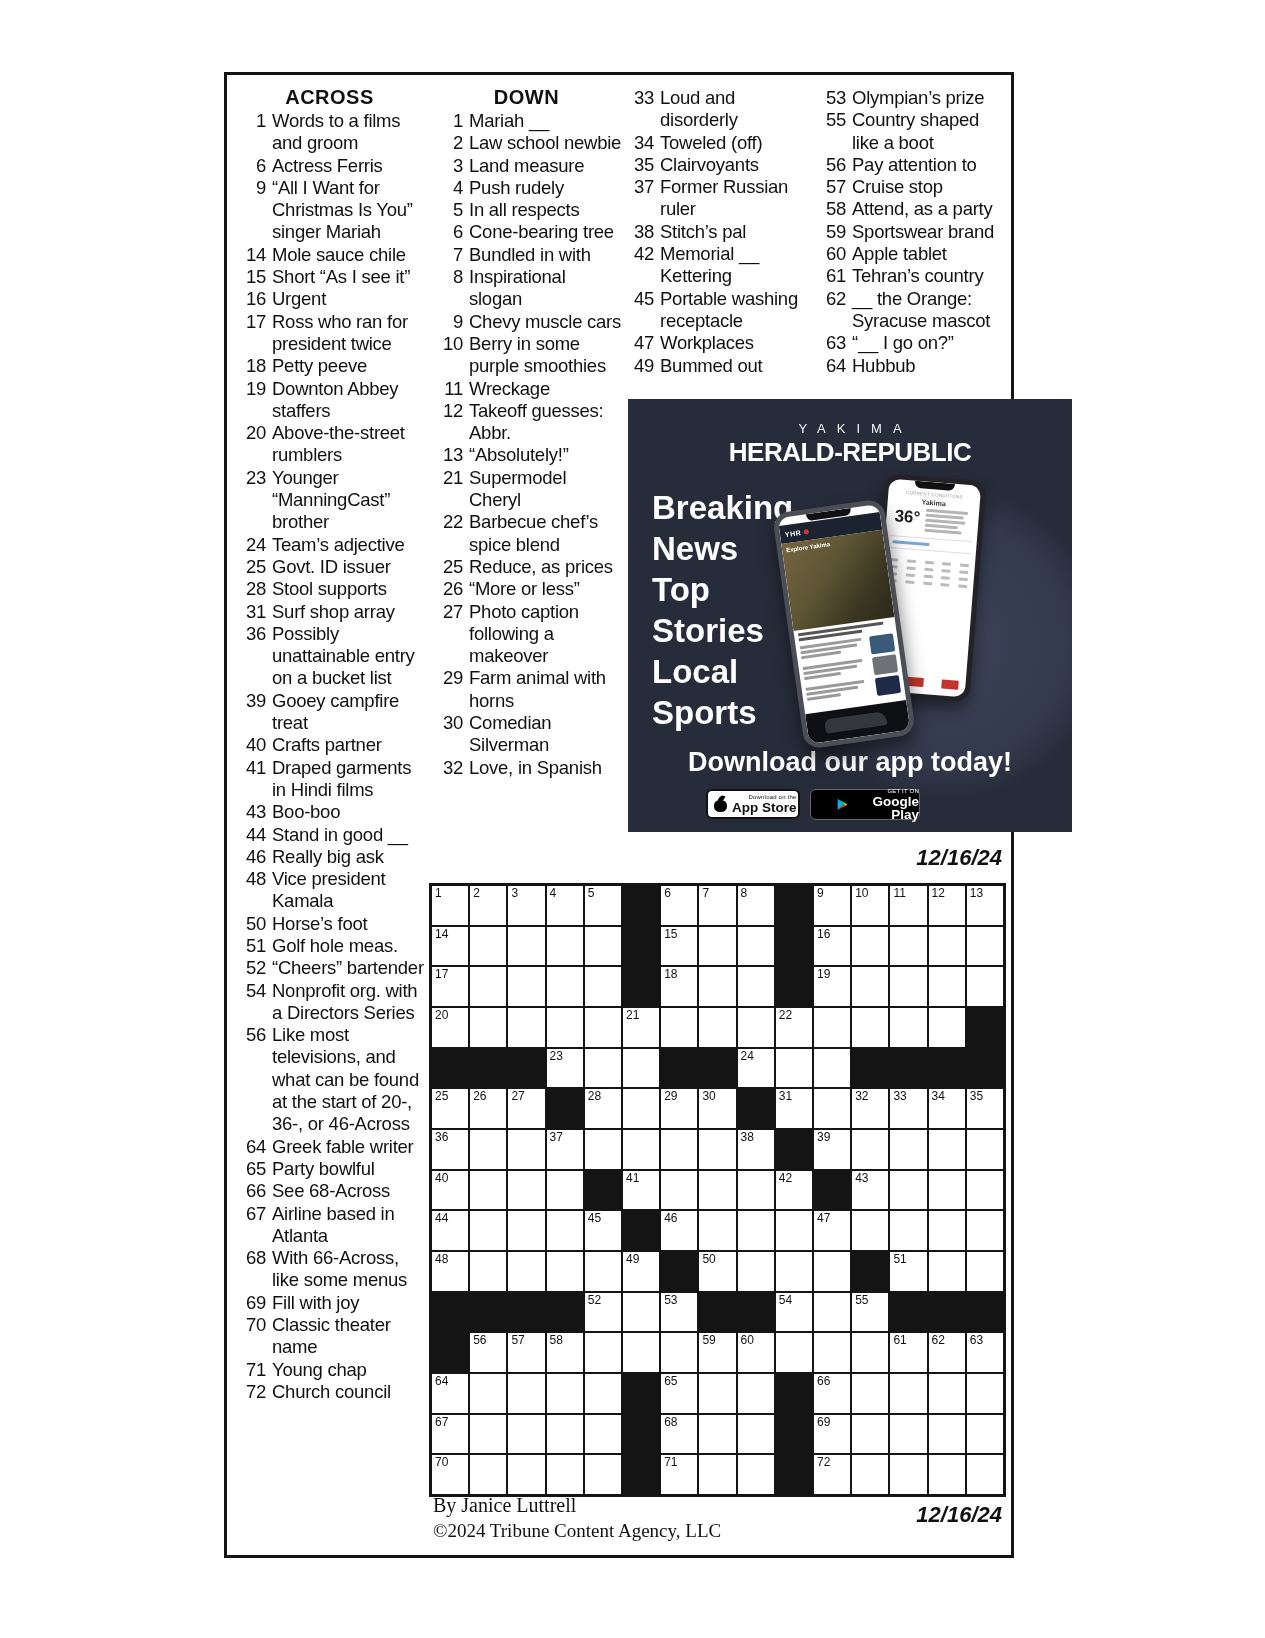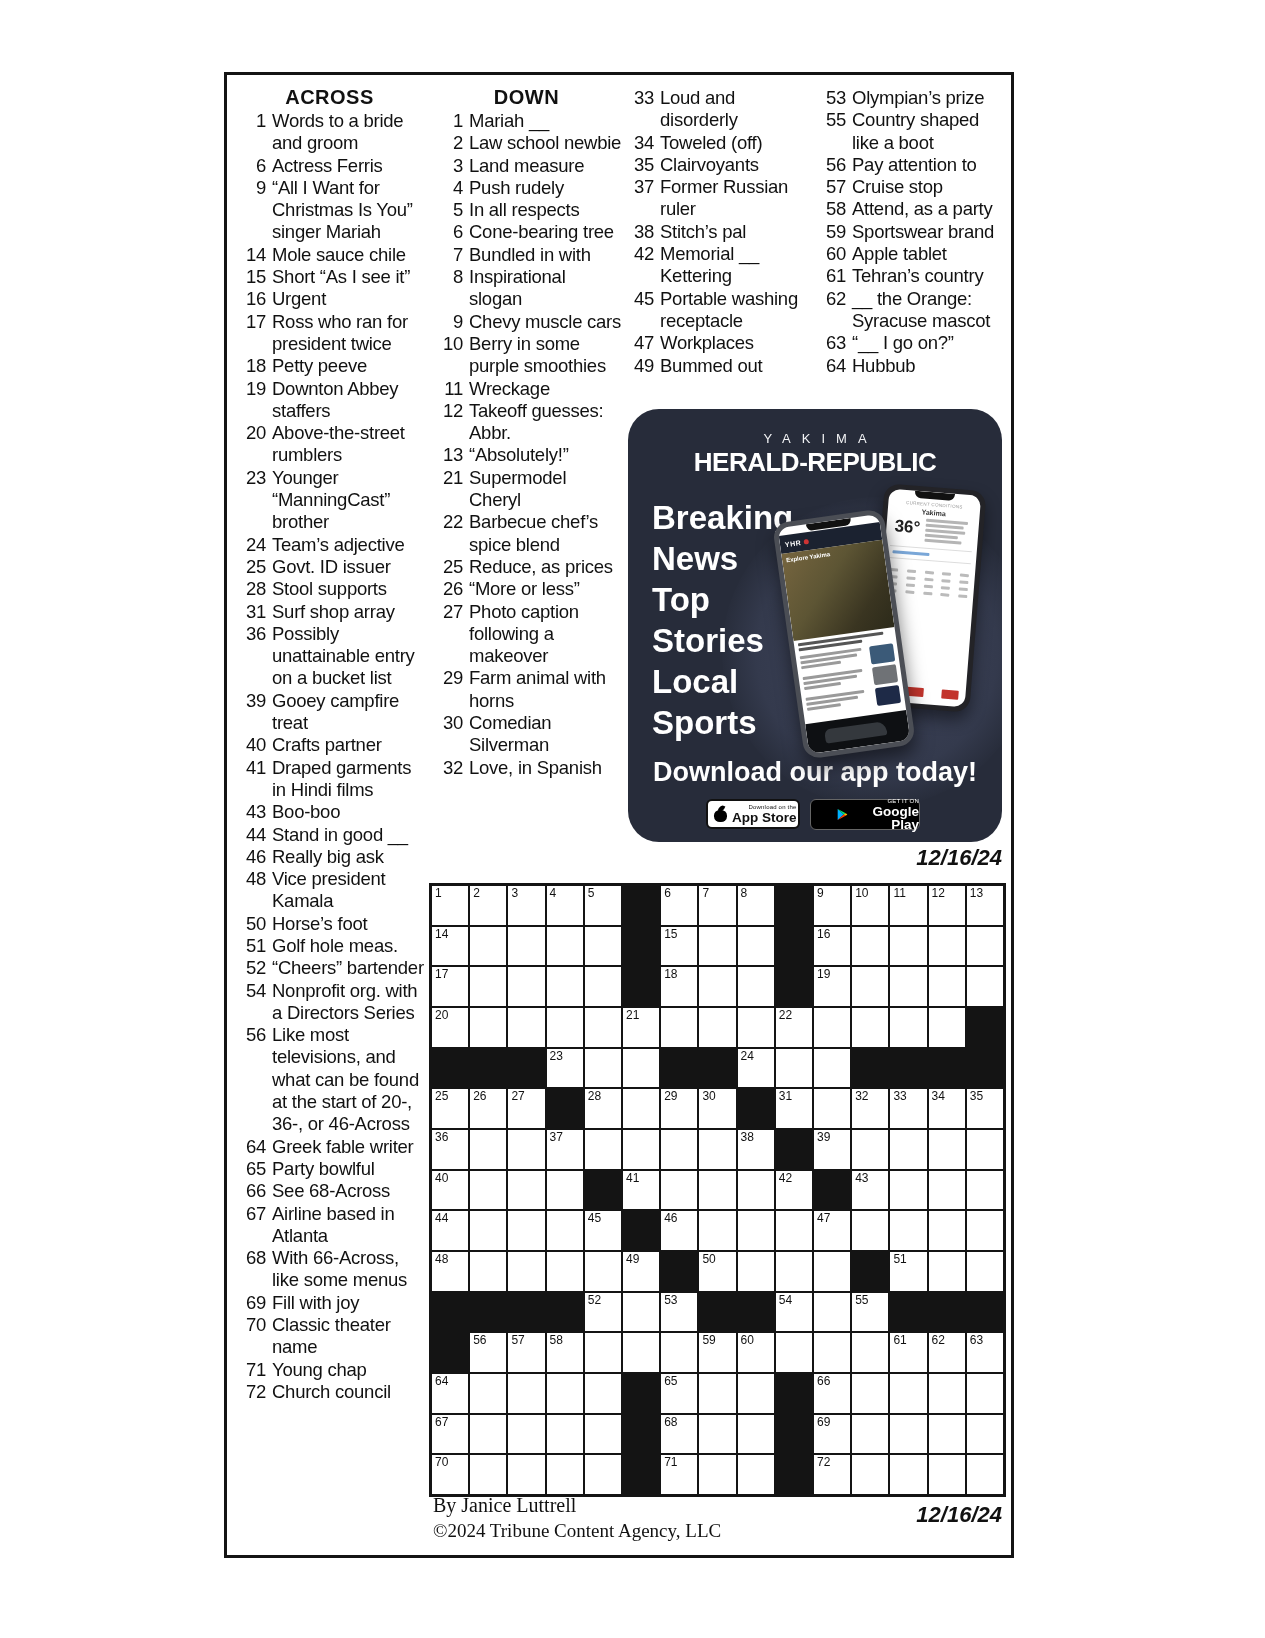--- a/index.html
+++ b/index.html
@@ -7,21 +7,21 @@
   .pageframe{position:absolute;left:224px;top:72px;width:790px;height:1486px;border:3px solid #141414;box-sizing:border-box;background:#fff;}
 
   
   .clue-header{position:absolute;font-weight:bold;font-size:20px;letter-spacing:.5px;text-align:center;}
   .clue-col{position:absolute;font-size:18.5px;line-height:22.3px;letter-spacing:-0.25px;}
   .clue{display:flex;}
   .cnum{flex:0 0 33px;text-align:right;}
   .ctext{margin-left:6px;flex:1;}
 
   
-  .ad{position:absolute;left:628px;top:409px;width:374px;height:433px;background:#272c3a;overflow:hidden;color:#fff;border-radius:31px;}
+  .ad{position:absolute;left:628px;top:399px;width:444px;height:433px;background:#272c3a;overflow:hidden;color:#fff;}
   .ad-brand-top{position:absolute;top:22px;left:0;right:0;text-align:center;font-size:13px;letter-spacing:11px;text-indent:11px;color:#f2f3f5;}
   .ad-brand-main{position:absolute;top:38px;left:0;right:0;text-align:center;font-size:26px;font-weight:bold;letter-spacing:-0.5px;color:#fff;}
   .ad-features{position:absolute;left:24px;top:88px;width:160px;}
   .ad-feature{font-size:33px;line-height:41px;font-weight:600;color:#fff;}
   .ad-glow{position:absolute;right:-30px;top:88px;width:310px;height:310px;border-radius:50%;
     background:radial-gradient(circle at 50% 50%, #3d4359 0%, #343a4d 55%, rgba(52,58,77,0) 72%);}
   .ad-cta{position:absolute;top:348px;left:0;right:0;text-align:center;font-size:27px;font-weight:bold;color:#fff;}
   .badges{position:absolute;top:390px;left:0;right:0;height:34px;}
   .badge{position:absolute;display:flex;align-items:center;box-sizing:border-box;border-radius:6px;text-align:right;}
   .badge-apple{left:78px;width:94px;height:30px;background:#fff;border:2px solid #111;color:#111;padding-left:6px;}
@@ -79,21 +79,21 @@
 </style>
 </head>
 <body>
 
 <div class="pageframe"></div>
 
 <div class="clue-header" style="left:233px;top:86px;width:193px;">ACROSS</div>
 <div id="clue-col-across" class="clue-col" style="left:233px;top:110px;width:193px;">
     <div class="clue">
       <span class="cnum">1</span>
-      <span class="ctext">Words to a bride and groom</span>
+      <span class="ctext">Words to a films and groom</span>
     </div>
     <div class="clue">
       <span class="cnum">6</span>
       <span class="ctext">Actress Ferris</span>
     </div>
     <div class="clue">
       <span class="cnum">9</span>
       <span class="ctext">“All I Want for Christmas Is You” singer Mariah</span>
     </div>
     <div class="clue">

